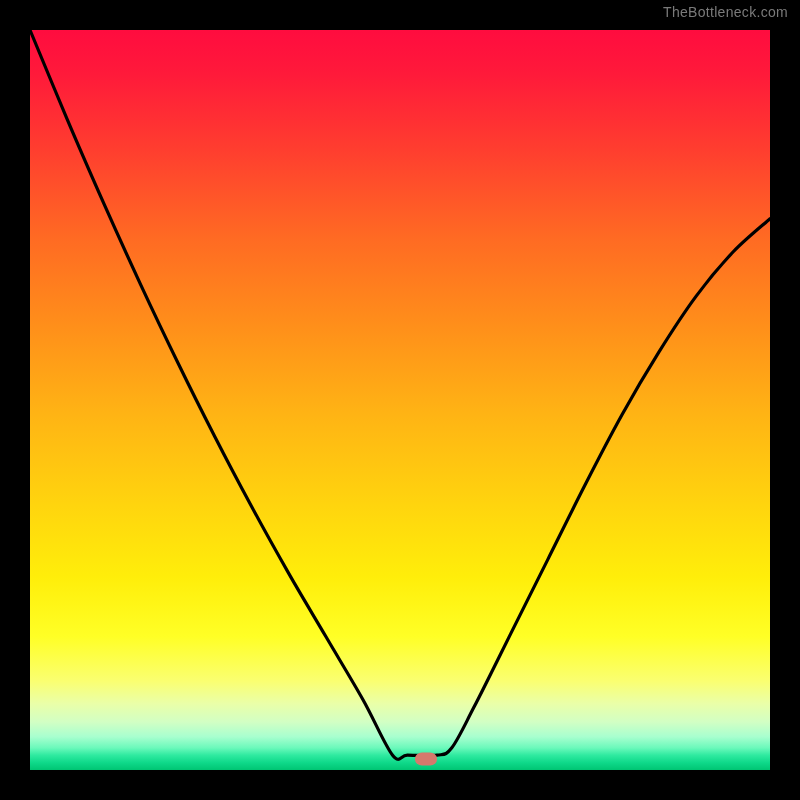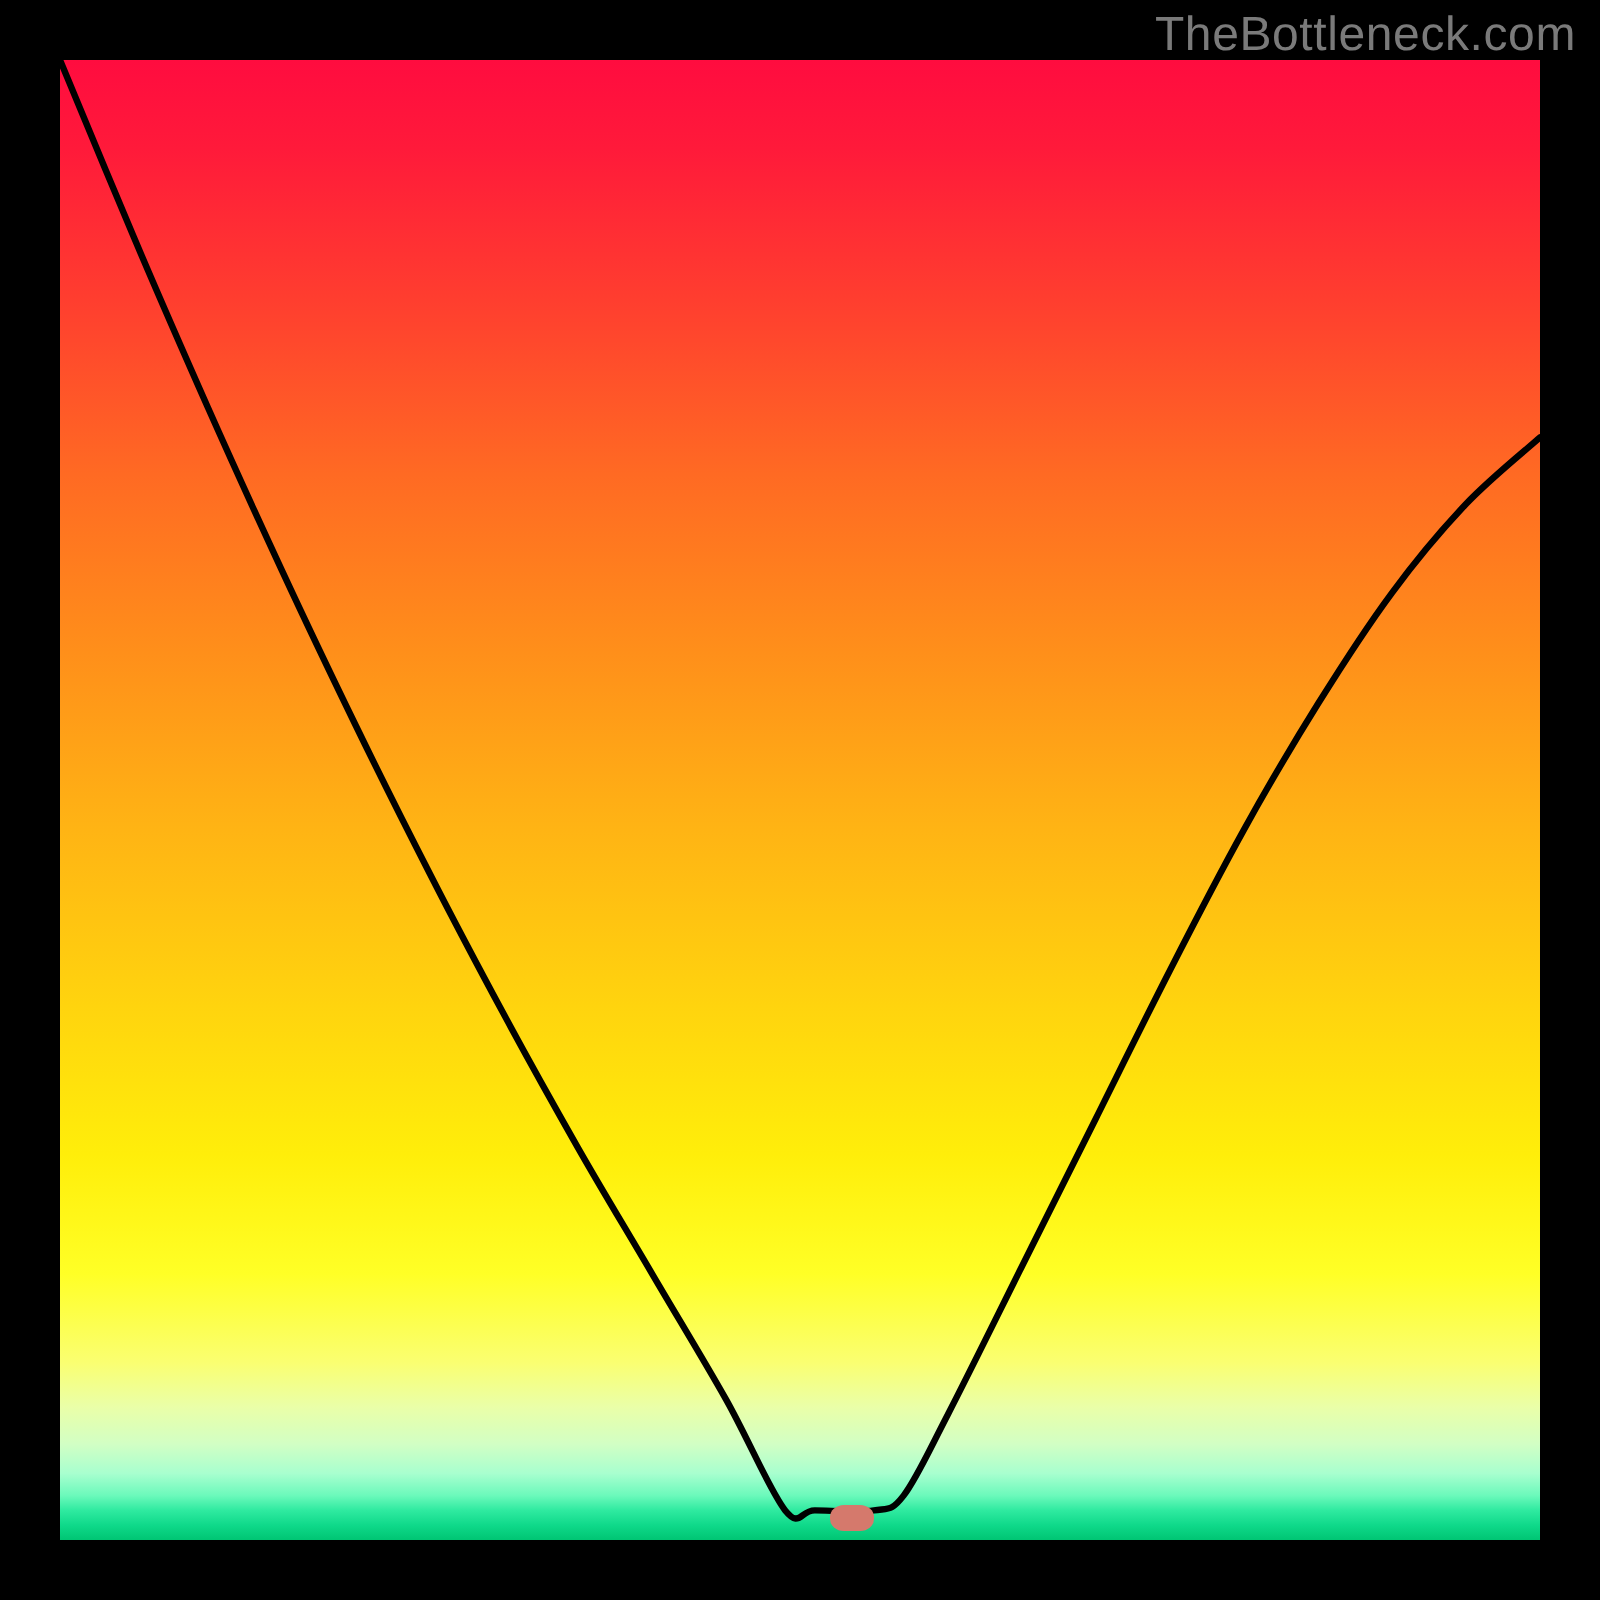--- a/index.html
+++ b/index.html
@@ -56,21 +56,21 @@
     height: 13px;
     border-radius: 7px / 6px;
     background: #d5796c;
     transform: translate(-50%, -50%);
   }
   .watermark {
     position: absolute;
     top: 4px;
     right: 12px;
     color: #7a7a7a;
-    font-size: 24px;
+    font-size: 14px;
     letter-spacing: 0.3px;
     font-weight: 400;
     user-select: none;
   }
 </style>
 </head>
 <body>
 
 <div class="frame">
   <div class="watermark">TheBottleneck.com</div>

